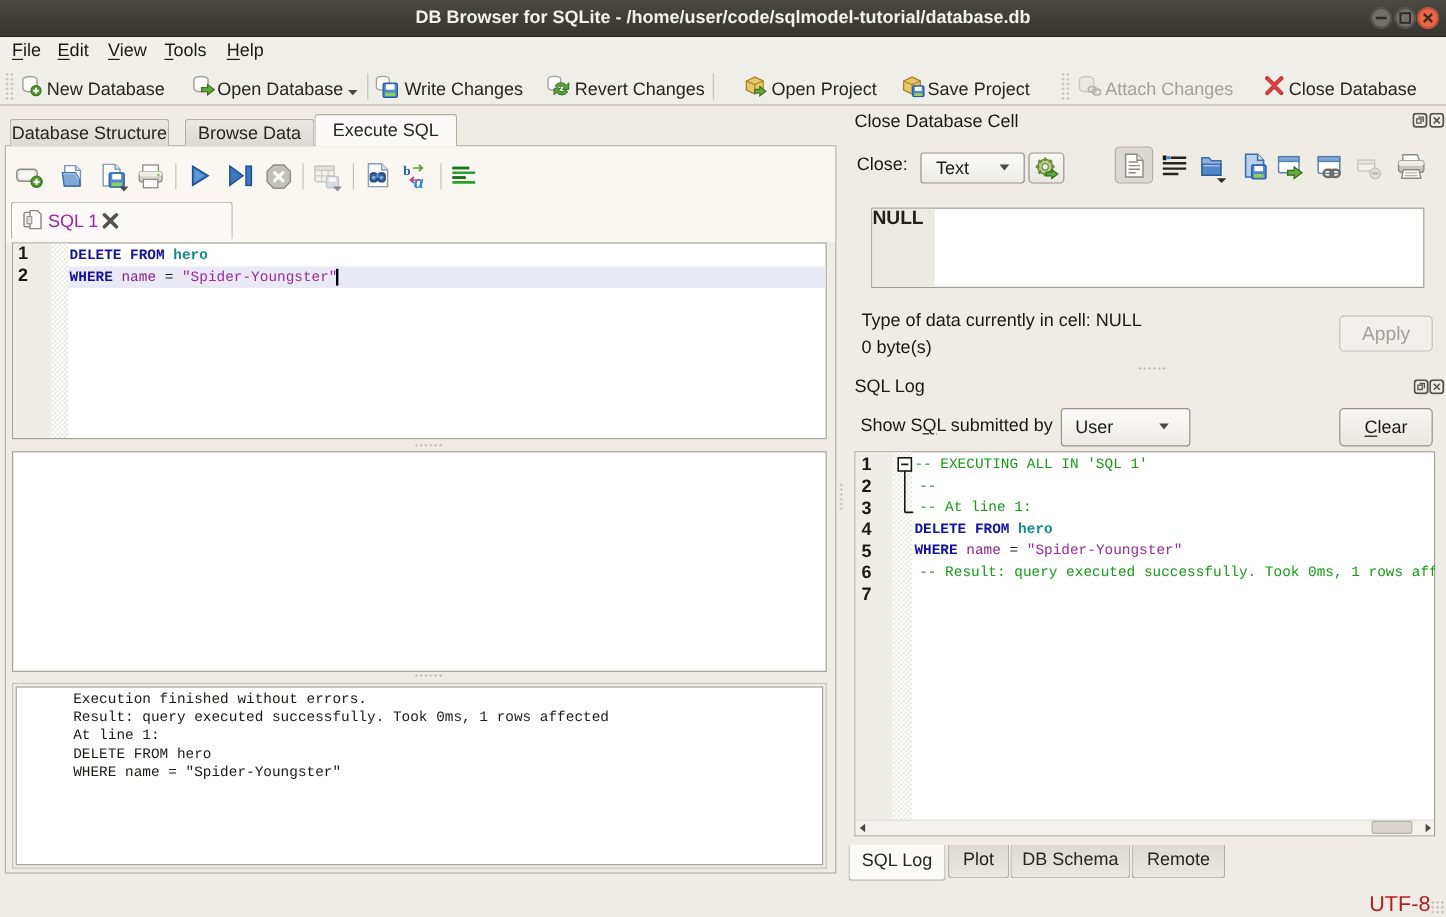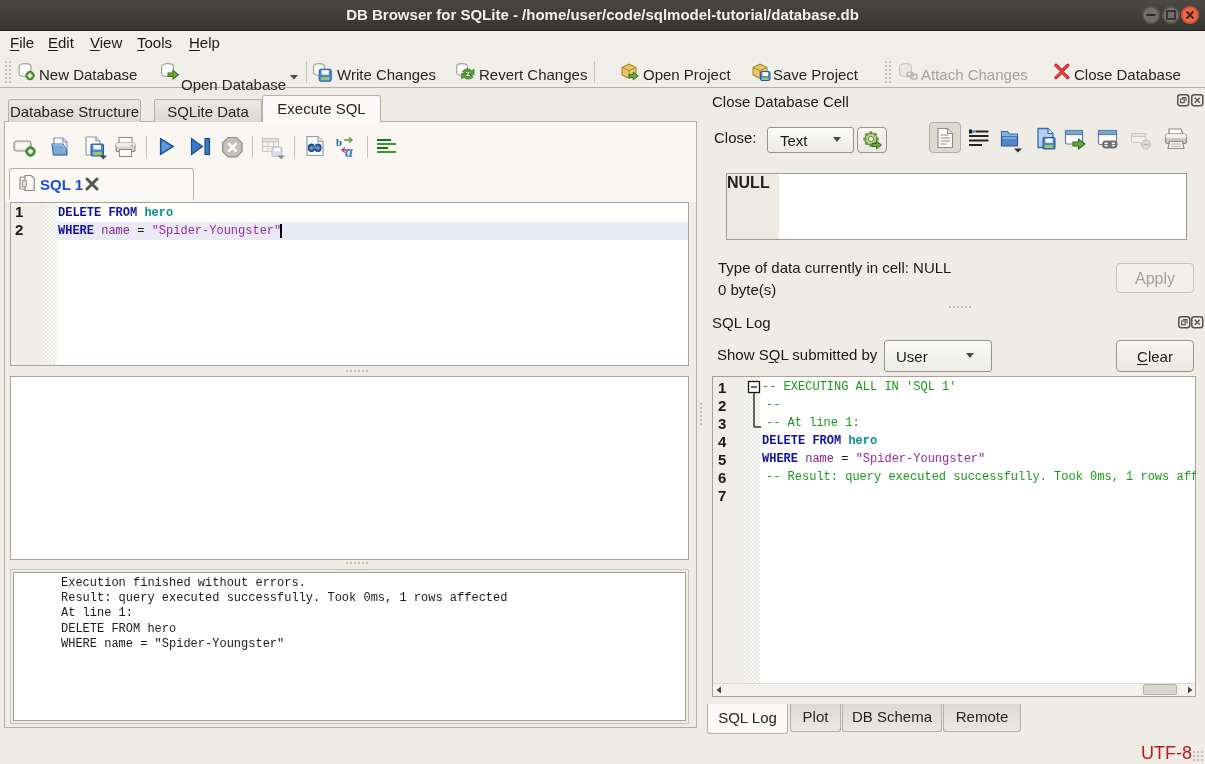--- a/index.html
+++ b/index.html
@@ -135,33 +135,33 @@
   <rect x="12.7" y="12.4" width="6.5" height="4.6" rx="2.3" fill="none" stroke="#8e8b85" stroke-width="1.6"></rect>
 </svg>
 <svg class="abs" style="left:1053px;top:63px;" width="18" height="17">
   <path d="M3 2.2 L8.9 8 L14.8 2.2 M3 14.6 L8.9 8.8 L14.8 14.6" stroke="#c52f2f" stroke-width="3.4" fill="none" stroke-linecap="round"></path>
   <path d="M3.5 2.7 L14.3 14.1 M14.3 2.7 L3.5 14.1" stroke="#d94040" stroke-width="2.2" fill="none" stroke-linecap="round"></path>
 </svg>
 <svg class="abs" style="left:289px;top:74px;" width="10" height="6">
     <path d="M1 1 h8 l-4 4.4 z" fill="#4a4843"></path>
   </svg>
 <span class="tbtxt" style="left:39px;">New Database</span>
-<span class="tbtxt" style="left:181px;margin-top:10px;">Open Database</span>
+<span class="tbtxt" style="left:181px;">Open Database</span>
 <span class="tbtxt" style="left:337px;">Write Changes</span>
 <span class="tbtxt" style="left:479px;">Revert Changes</span>
 <span class="tbtxt" style="left:643px;">Open Project</span>
 <span class="tbtxt" style="left:773px;">Save Project</span>
 <span class="tbtxt dis" style="left:921px;">Attach Changes</span>
 <span class="tbtxt" style="left:1074px;">Close Database</span>
 
 <div class="abs" style="left:4px;top:121px;width:693px;height:607px;
   border:1px solid #b4b0a8;box-sizing:border-box;"></div>
 <div class="abs" style="left:5px;top:122px;width:691px;height:80px;background:#faf6f1;"></div>
 <div class="tab" style="left:8px;top:99px;width:133px;height:23px;line-height:23px;">Database Structure</div>
-<div class="tab" style="left:154px;top:99px;width:108px;height:23px;line-height:23px;">SQLite Data</div>
+<div class="tab" style="left:154px;top:99px;width:108px;height:23px;line-height:23px;">Browse Data</div>
 <div class="tab active" style="left:262px;top:95px;width:119px;height:27px;line-height:26px;">Execute SQL</div>
 
 <div class="vsep" style="left:146px;top:136px;height:22px;"></div>
 <div class="vsep" style="left:252px;top:136px;height:22px;"></div>
 <div class="vsep" style="left:294px;top:136px;height:22px;"></div>
 <div class="vsep" style="left:367px;top:136px;height:22px;"></div>
 <svg class="abs" style="left:13px;top:137px;" width="24" height="22">
   <rect x="1" y="4" width="17" height="10" rx="3" fill="#e8e6e2" stroke="#8e8b85" stroke-width="1.2"></rect>
   <rect x="3" y="6" width="13" height="6" rx="2" fill="#f8f7f5"></rect>
   <circle cx="17.5" cy="14.5" r="4.7" fill="#4e9a2e" stroke="#3a7322" stroke-width="1"></circle>
@@ -226,21 +226,21 @@
   <text x="9" y="21" font-family="Liberation Serif,serif" font-size="16" font-weight="bold" font-style="italic" fill="#3584e4">a</text>
   <path d="M8 4 h8 m-3 -2.5 l3 2.5 l-3 2.5" fill="none" stroke="#57a33a" stroke-width="1.4"></path>
   <path d="M14 14 h-8 m3 -2.5 l-3 2.5 l3 2.5" fill="none" stroke="#b04a8f" stroke-width="1.4"></path>
 </svg>
 <svg class="abs" style="left:376px;top:138px;" width="22" height="18">
   <path d="M1 2 h14 M1 6 h19 M1 10 h11 M1 14 h19" stroke="#2f9e2f" stroke-width="2.2"></path>
   <path d="M1 2 h14 M1 10 h11" stroke="#1d6e1d" stroke-width="2.2"></path>
 </svg>
 
 <div class="tab active" style="left:9px;top:168px;width:185px;height:31px;line-height:30px;"></div>
-<span class="txt" style="left:40px;top:176px;font-size:15px;color:#1d4ed8;font-weight:bold;">SQL 1</span>
+<span class="txt" style="left:40px;top:176px;font-size:15px;color:#a21caf;">SQL 1</span>
 <svg class="abs" style="left:19px;top:174px;" width="18" height="18">
   <rect x="1" y="3" width="9" height="12" rx="1.5" fill="#f4f2ef" stroke="#8e8a83" stroke-width="1.2"></rect>
   <path d="M6 1.5 h6.2 l3 3 V16.5 h-9.2 z" fill="#fbfaf8" stroke="#8e8a83" stroke-width="1.2"></path>
   <rect x="3.5" y="6.5" width="4" height="6" fill="#e2dfda" stroke="#8e8a83" stroke-width="0.8"></rect>
 </svg>
 <svg class="abs" style="left:85px;top:177px;" width="14" height="14">
   <path d="M2 2 L12 12 M12 2 L2 12" stroke="#55534d" stroke-width="3" stroke-linecap="round"></path>
 </svg>
 
 <div class="frame" style="left:10px;top:202px;width:679px;height:164px;"></div>

